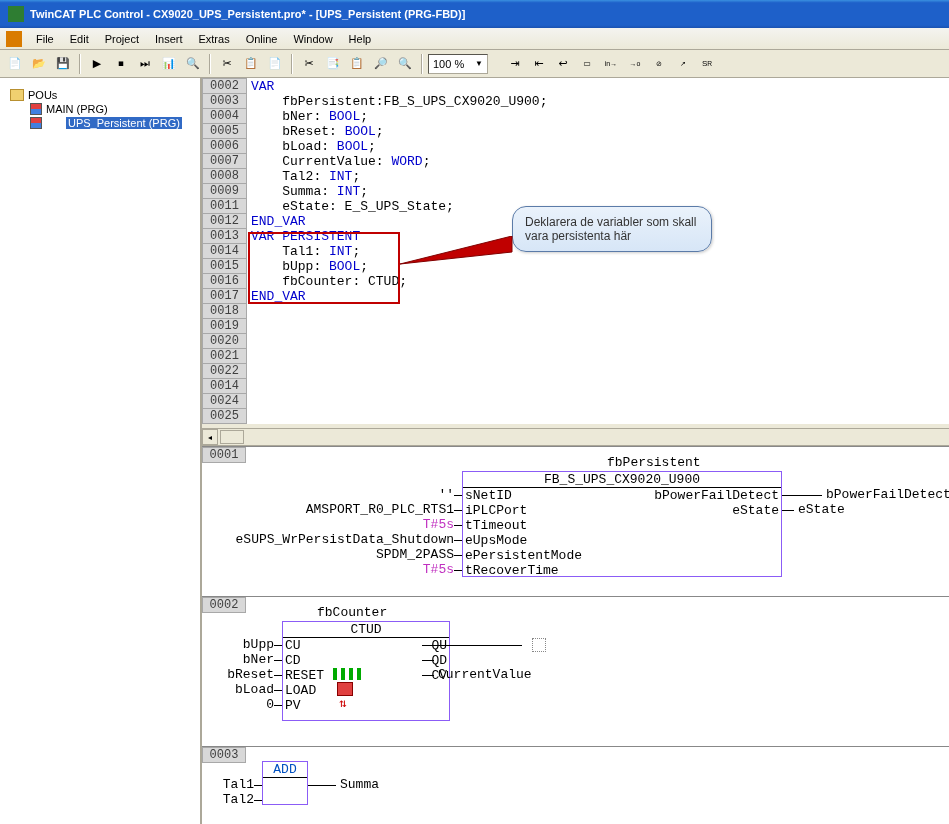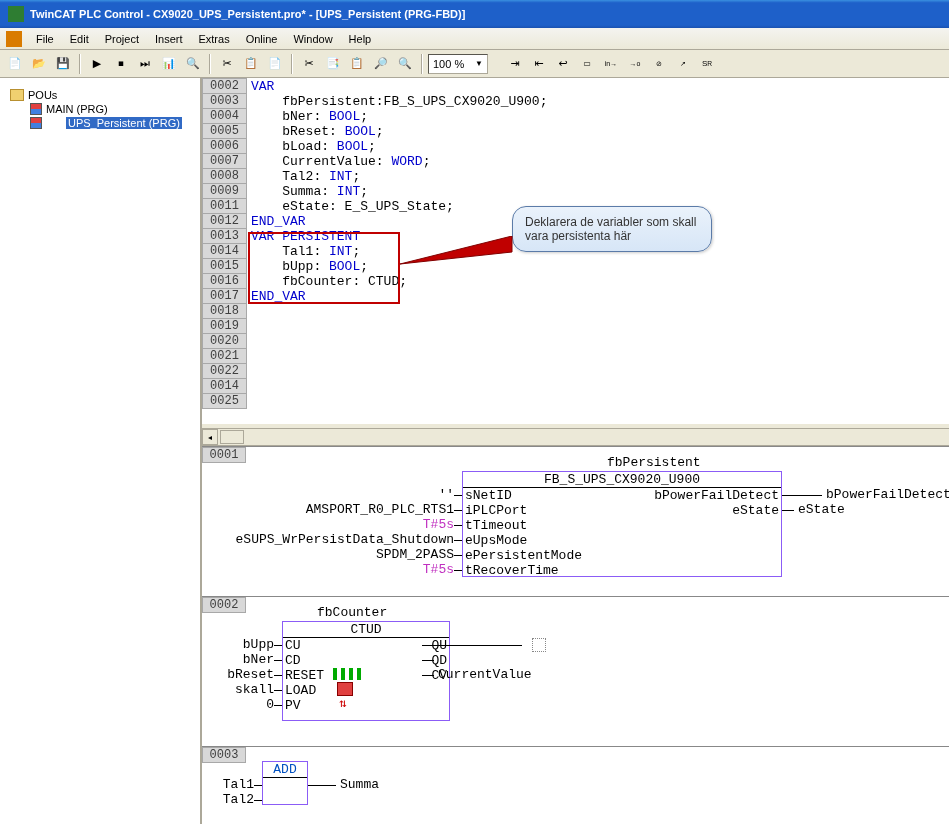--- a/index.html
+++ b/index.html
@@ -431,20 +431,24 @@
             </tr>
         <tr>
               <td class="lineno">0022</td>
               <td class="code"></td>
             </tr>
         <tr>
               <td class="lineno">0014</td>
               <td class="code"></td>
             </tr>
         <tr>
+              <td class="lineno">0024</td>
+              <td class="code"></td>
+            </tr>
+        <tr>
               <td class="lineno">0025</td>
               <td class="code"></td>
             </tr>
 
       </tbody>
         </table>
 
       <div class="red-box" style="left:46px; top:154px; width:152px; height:72px;"></div>
 
       <div class="callout" style="left:310px; top:128px; width:200px;">
@@ -522,21 +526,21 @@
               <div style="position:absolute; left:56px; top:58px;"><span class="fb-icon-arrows">⇅</span></div>
             </div>
           </div>
 
           <div class="wire-label" style="left:0; top:40px; width:72px;">bUpp</div>
           <div class="small-stub" style="left:72px; top:48px; width:8px;"></div>
           <div class="wire-label" style="left:0; top:55px; width:72px;">bNer</div>
           <div class="small-stub" style="left:72px; top:63px; width:8px;"></div>
           <div class="wire-label" style="left:0; top:70px; width:72px;">bReset</div>
           <div class="small-stub" style="left:72px; top:78px; width:8px;"></div>
-          <div class="wire-label" style="left:0; top:85px; width:72px;">skall</div>
+          <div class="wire-label" style="left:0; top:85px; width:72px;">bLoad</div>
           <div class="small-stub" style="left:72px; top:93px; width:8px;"></div>
           <div class="wire-label" style="left:0; top:100px; width:72px;">0</div>
           <div class="small-stub" style="left:72px; top:108px; width:8px;"></div>
 
           <div class="hline" style="left:220px; top:48px; width:100px;"></div>
           <div class="small-box" style="left:330px; top:41px;"></div>
           <div class="hline" style="left:220px; top:63px; width:12px;"></div>
           <div class="hline" style="left:220px; top:78px; width:12px;"></div>
           <div class="wire-label-r" style="left:236px; top:70px;">CurrentValue</div>
         </div>

